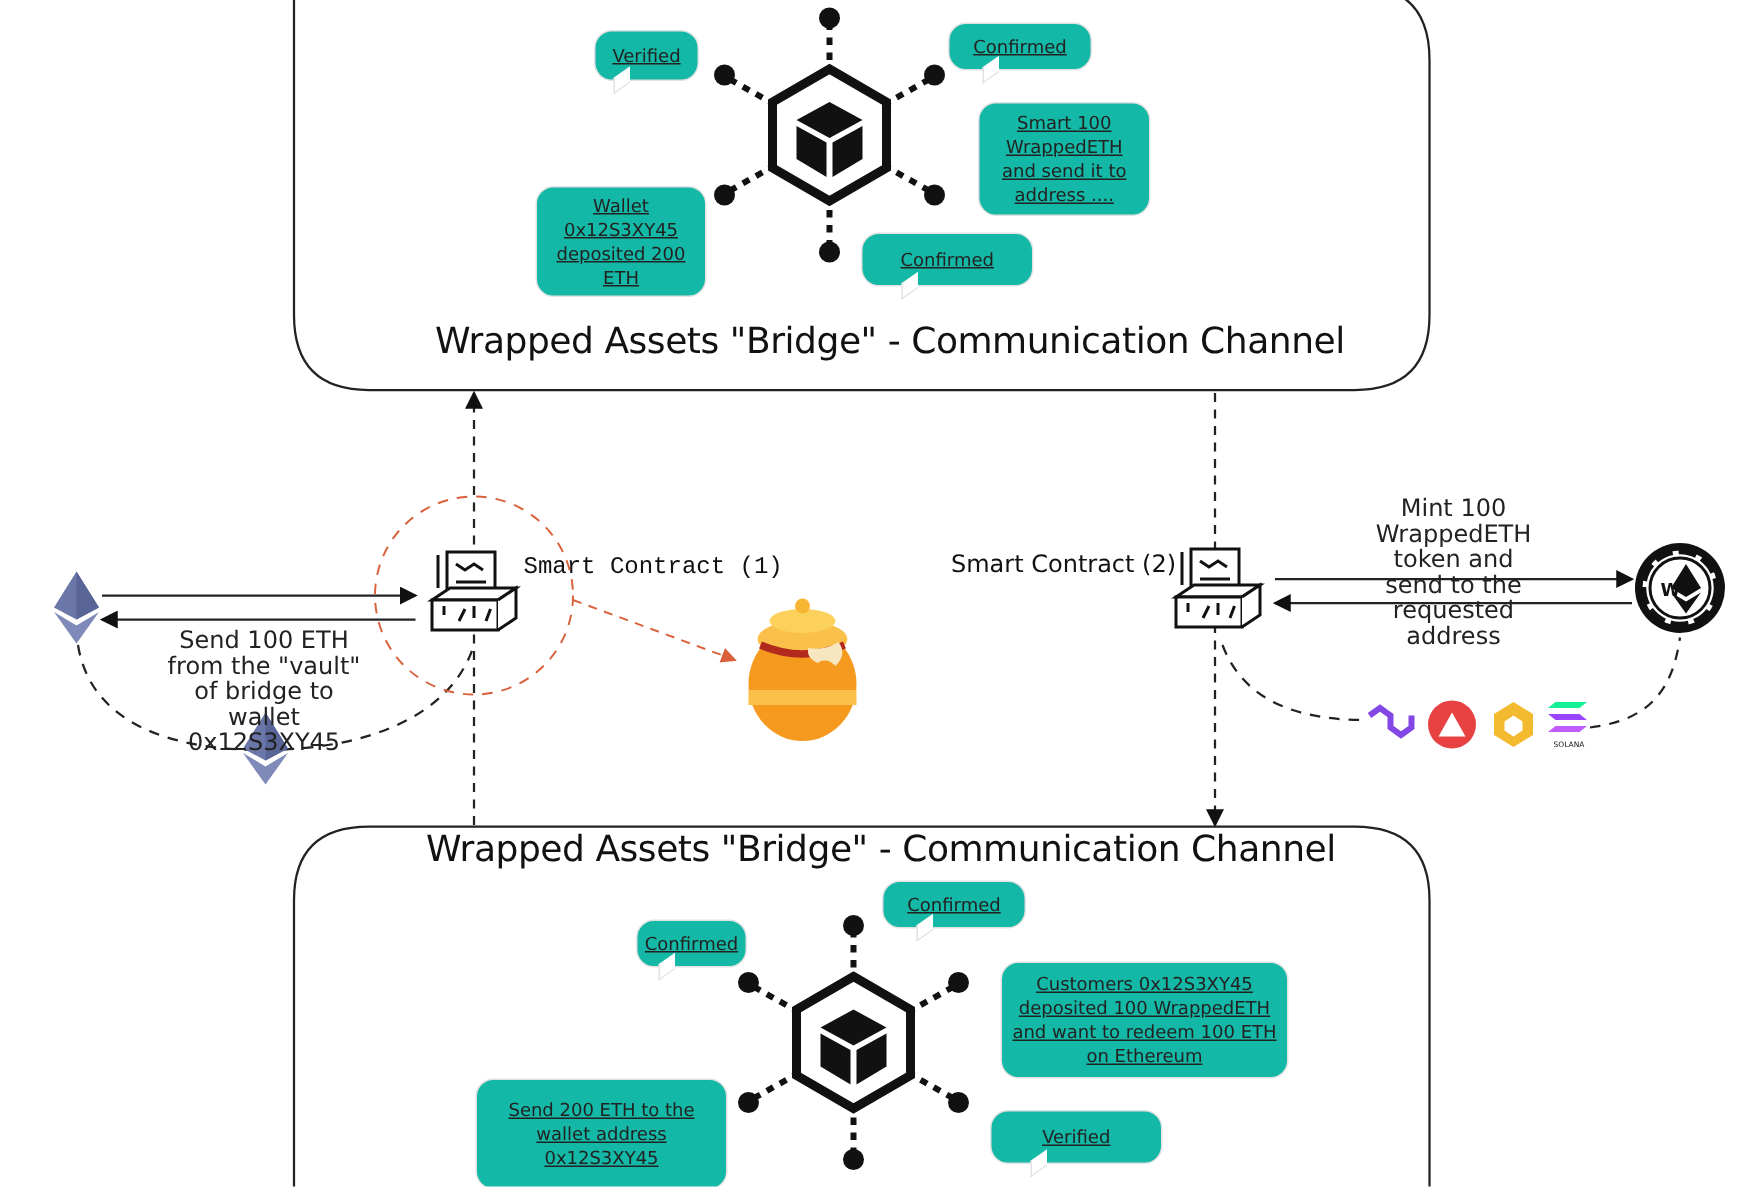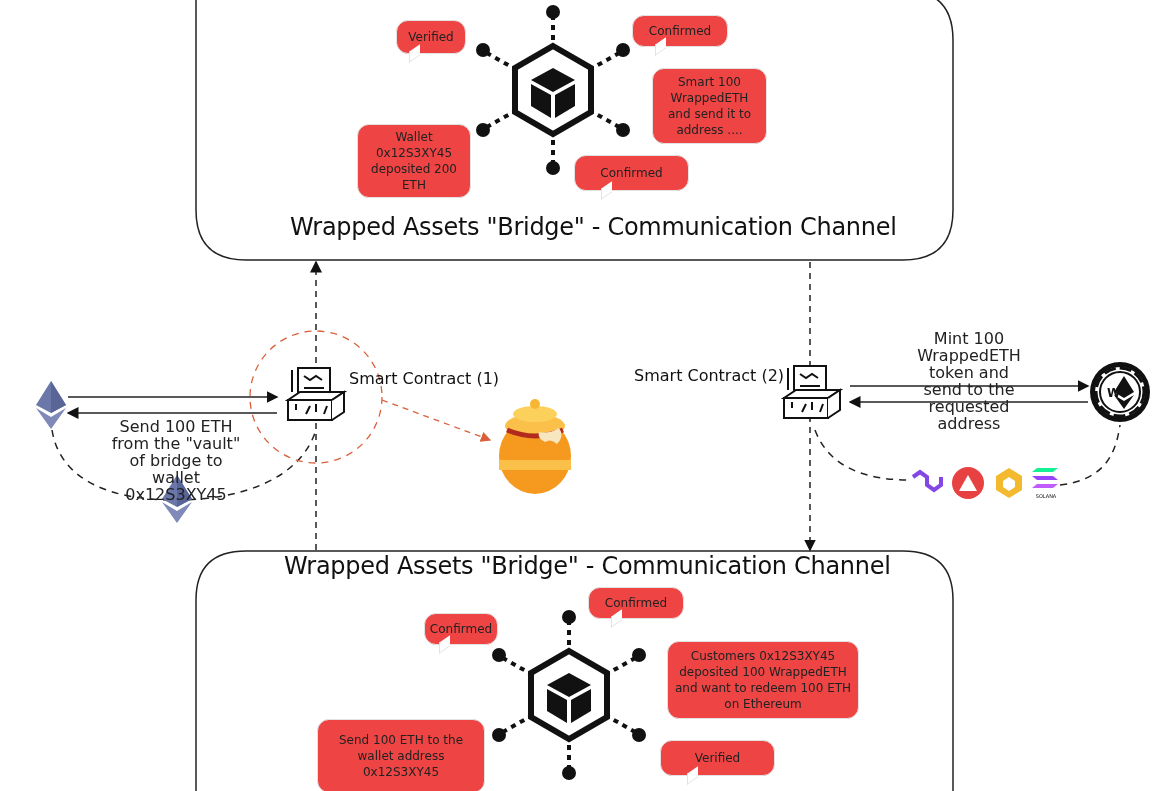--- a/index.html
+++ b/index.html
@@ -1,18 +1,18 @@
 <!DOCTYPE html>
 <html><head>
 <meta charset="utf-8">
 <style>
   html, body { margin:0; padding:0; background:#ffffff; }
   body { width:1174px; height:791px; position:relative; overflow:hidden; font-family:"DejaVu Sans", sans-serif; color:#222; }
   svg#diagram { position:absolute; left:0; top:0; }
-  .bubble { position:absolute; background:#ef4444; border:1px solid #e2e2e2; border-radius:12px; font-size:12px; line-height:16px; text-align:center; color:#222; display:flex; align-items:center; justify-content:center; box-sizing:border-box; padding:4px 6px; }
+  .bubble { position:absolute; background:#14b8a6; border:1px solid #e2e2e2; border-radius:12px; font-size:12px; line-height:16px; text-align:center; color:#222; display:flex; align-items:center; justify-content:center; box-sizing:border-box; padding:4px 6px;text-decoration:underline; }
   .bubble .tail { position:absolute; width:10px; height:10px; background:#fff; border-left:1px solid #e2e2e2; border-bottom:1px solid #e2e2e2; transform:skewY(-35deg); }
   .title { position:absolute; font-size:24px; color:#111; white-space:nowrap; letter-spacing:-0.3px; }
   .label { position:absolute; font-size:16px; color:#111; white-space:nowrap; }
   .note { position:absolute; font-size:16px; line-height:17px; color:#222; text-align:center; }
 </style>
 </head>
 <body>
 
 <svg id="diagram" width="1174" height="791" viewBox="0 0 1174 791">
   <defs>
@@ -194,24 +194,24 @@
   <span class="tail" style="left:22px; bottom:-6px;"></span>
 </div>
 <div class="bubble" style="left:424px; top:613px; width:74px; height:32px;">
   <span>Confirmed</span>
   <span class="tail" style="left:14px; bottom:-6px;"></span>
 </div>
 <div class="bubble" style="left:667px; top:641px; width:192px; height:78px;">
   <span>Customers 0x12S3XY45 deposited 100 WrappedETH and want to redeem 100 ETH on Ethereum</span>
 </div>
 <div class="bubble" style="left:317px; top:719px; width:168px; height:74px;">
-  <span>Send 100 ETH to the wallet address 0x12S3XY45</span>
+  <span>Send 200 ETH to the wallet address 0x12S3XY45</span>
 </div>
 <div class="bubble" style="left:660px; top:740px; width:115px; height:36px;">
   <span>Verified</span>
   <span class="tail" style="left:26px; bottom:-6px;"></span>
 </div>
 
-<div class="label" style="left:349px; top:369px;">Smart Contract (1)</div>
+<div class="label" style="left:349px; top:369px;font-family:Liberation Mono, monospace;">Smart Contract (1)</div>
 <div class="label" style="left:634px; top:366px;">Smart Contract (2)</div>
 
 <div class="note" style="left:106px; top:418px; width:140px;">Send 100 ETH from the "vault" of bridge to wallet 0x12S3XY45</div>
 <div class="note" style="left:908px; top:330px; width:122px;">Mint 100 WrappedETH token and send to the requested address</div>
 
 </body></html>

